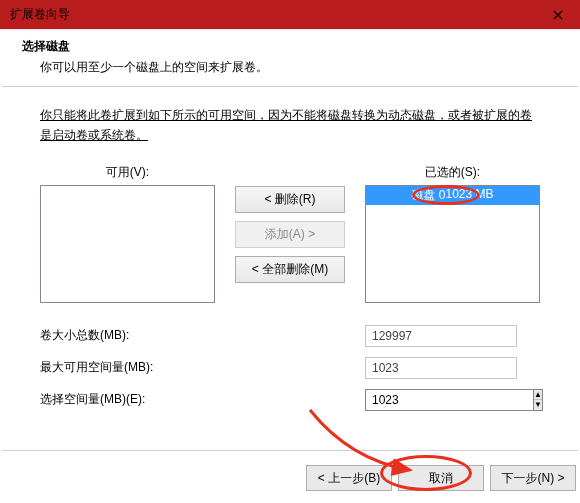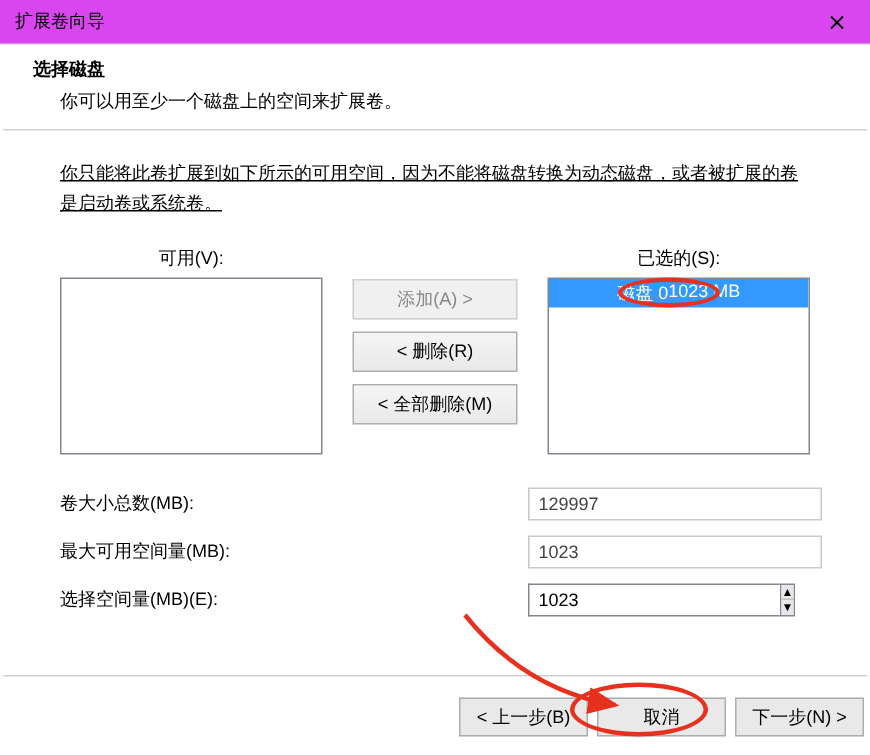--- a/index.html
+++ b/index.html
@@ -13,21 +13,21 @@
     height: 503px;
     overflow: hidden;
     position: relative;
   }
   .titlebar {
     height: 30px;
     display: flex;
     align-items: center;
     justify-content: space-between;
     padding: 0 0 0 10px;
-    background: #d946ef;
+    background: #b91c1c;
     border-bottom: 1px solid #e5e5e5;
   }
   .titlebar .title { font-size: 12px; }
   .titlebar .close {
     width: 45px;
     height: 30px;
     display: flex;
     align-items: center;
     justify-content: center;
     font-size: 14px;
@@ -80,32 +80,33 @@
   .btn.disabled {
     color: #888;
     background: #f0f0f0;
     border-color: #cfcfcf;
   }
   .fields { margin-top: 22px; }
   .field-row {
     display: flex;
     align-items: center;
     margin-bottom: 10px;
+    justify-content: space-between;
   }
   .field-row .flabel { flex: 0 0 312px; }
   .field-row .fval {
     flex: 0 0 175px;
   }
   .readonly {
     border: 1px solid #c7c7c7;
     background: #fff;
     padding: 3px 6px;
     height: 22px;
     line-height: 14px;
-    width: 196px;
+    width: 152px;
     color: #444;
   }
   .spinner {
     display: flex;
     width: 175px;
   }
   .spinner input {
     flex: 1;
     border: 1px solid #828790;
     border-right: none;
@@ -182,22 +183,22 @@
 
 <div class="content">
   <div class="info">你只能将此卷扩展到如下所示的可用空间，因为不能将磁盘转换为动态磁盘，或者被扩展的卷是启动卷或系统卷。</div>
 
   <div class="dual">
     <div class="col list">
       <div class="lbl">可用(V):</div>
       <div class="listbox"></div>
     </div>
     <div class="col mid">
+      <div class="btn">&lt; 删除(R)</div>
       <div class="btn disabled">添加(A) &gt;</div>
-      <div class="btn">&lt; 删除(R)</div>
       <div class="btn">&lt; 全部删除(M)</div>
     </div>
     <div class="col selected">
       <div class="lbl">已选的(S):</div>
       <div class="listbox">
         <div class="item sel">
           <span>磁盘 0</span>
           <span>1023 MB</span>
         </div>
       </div>

